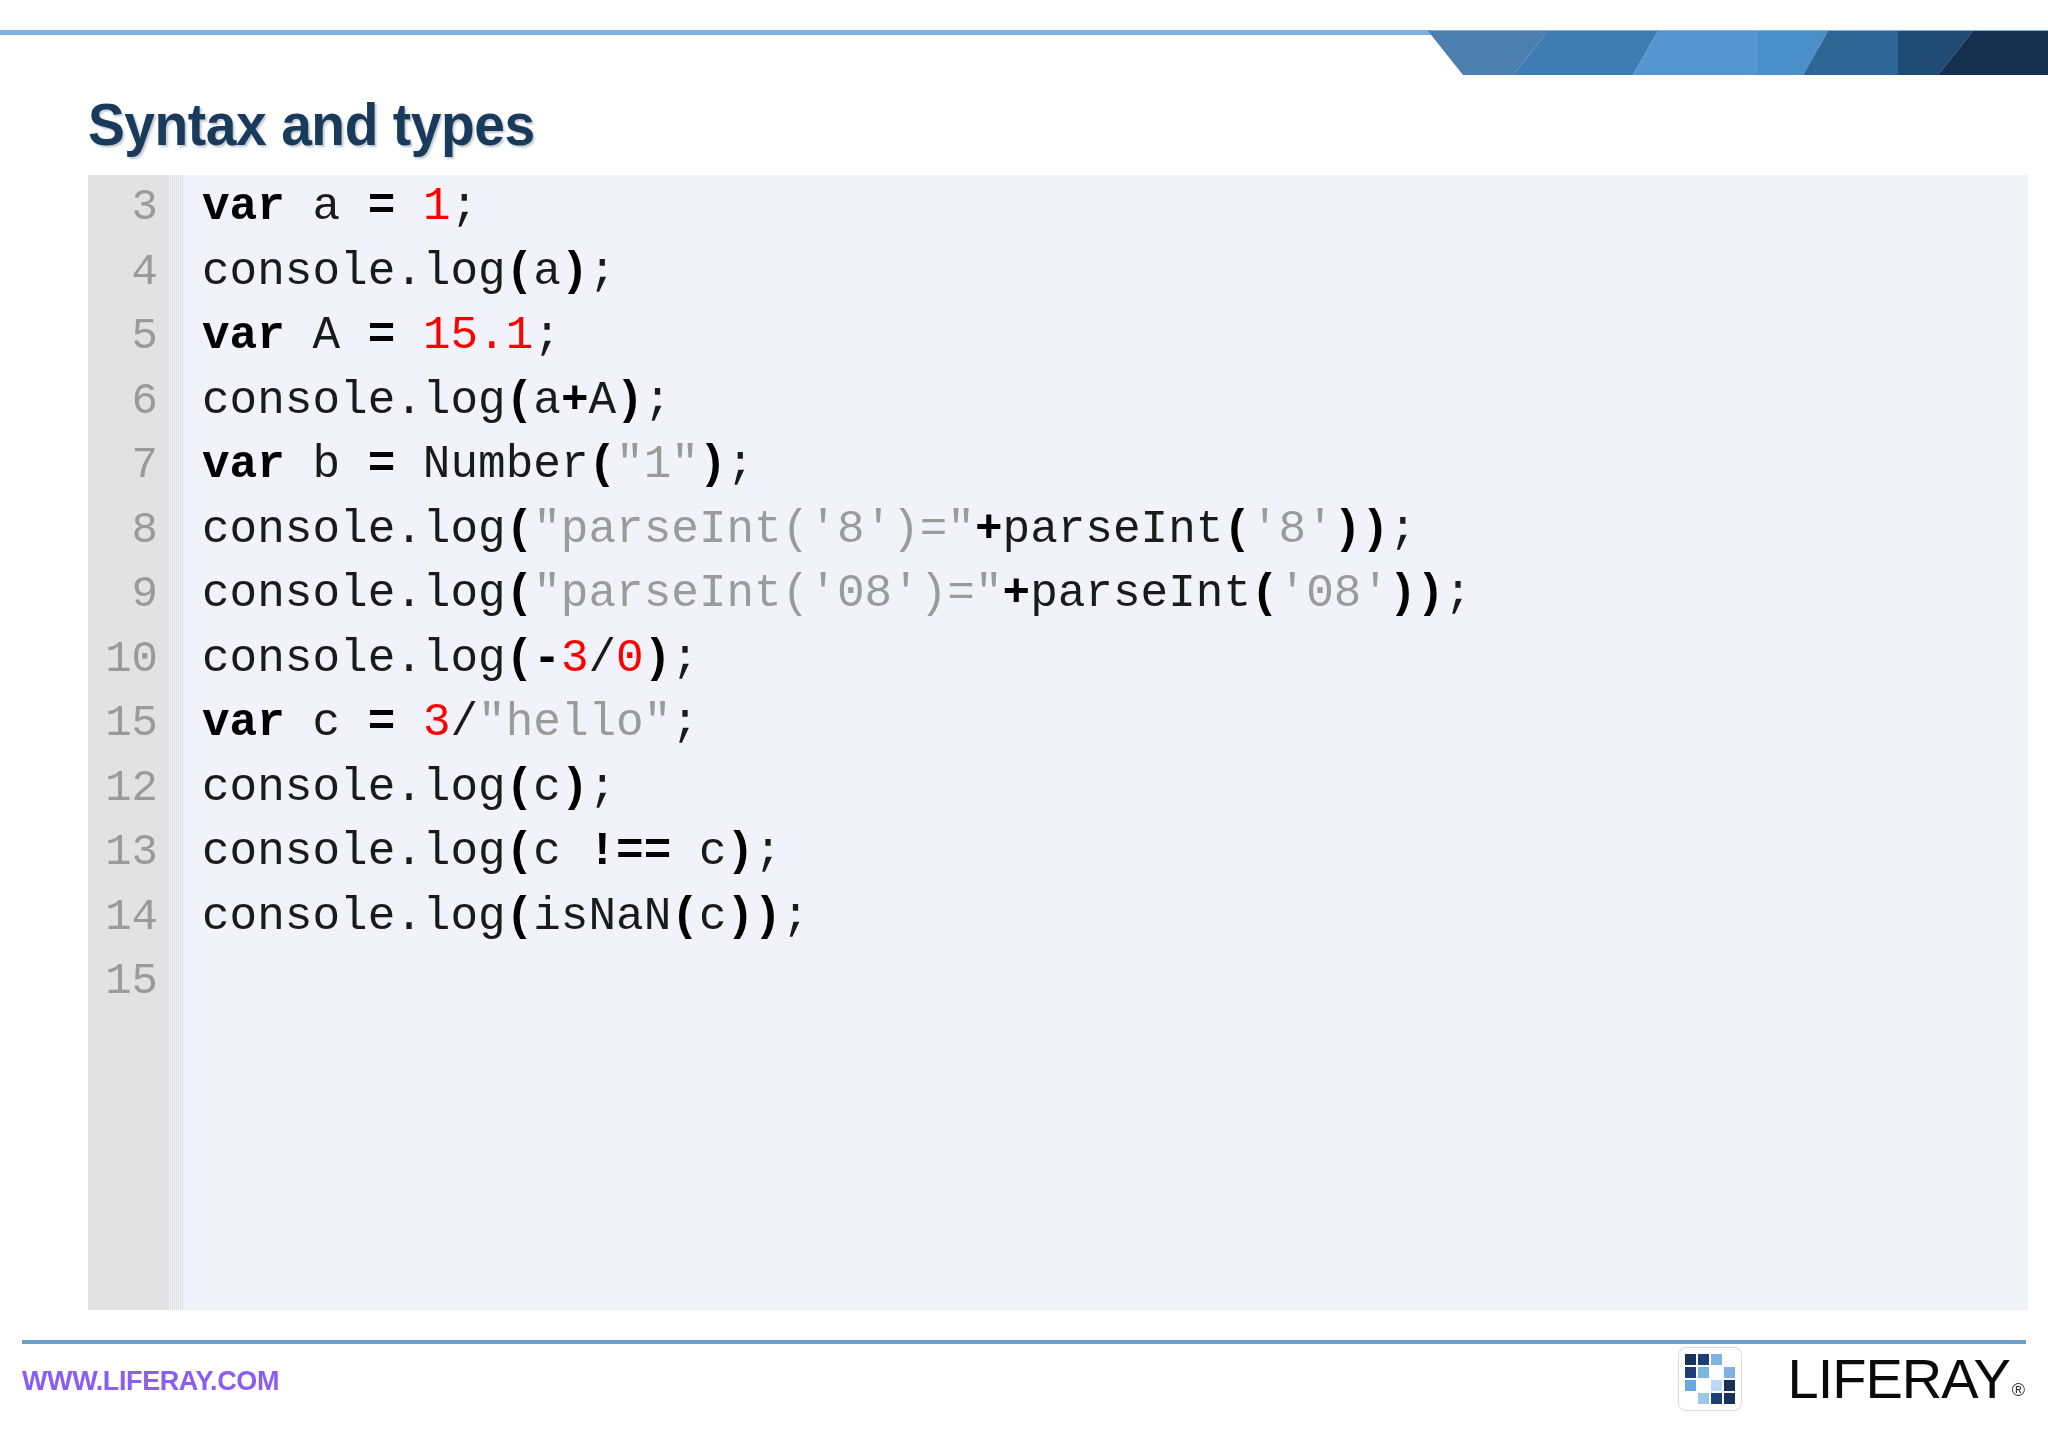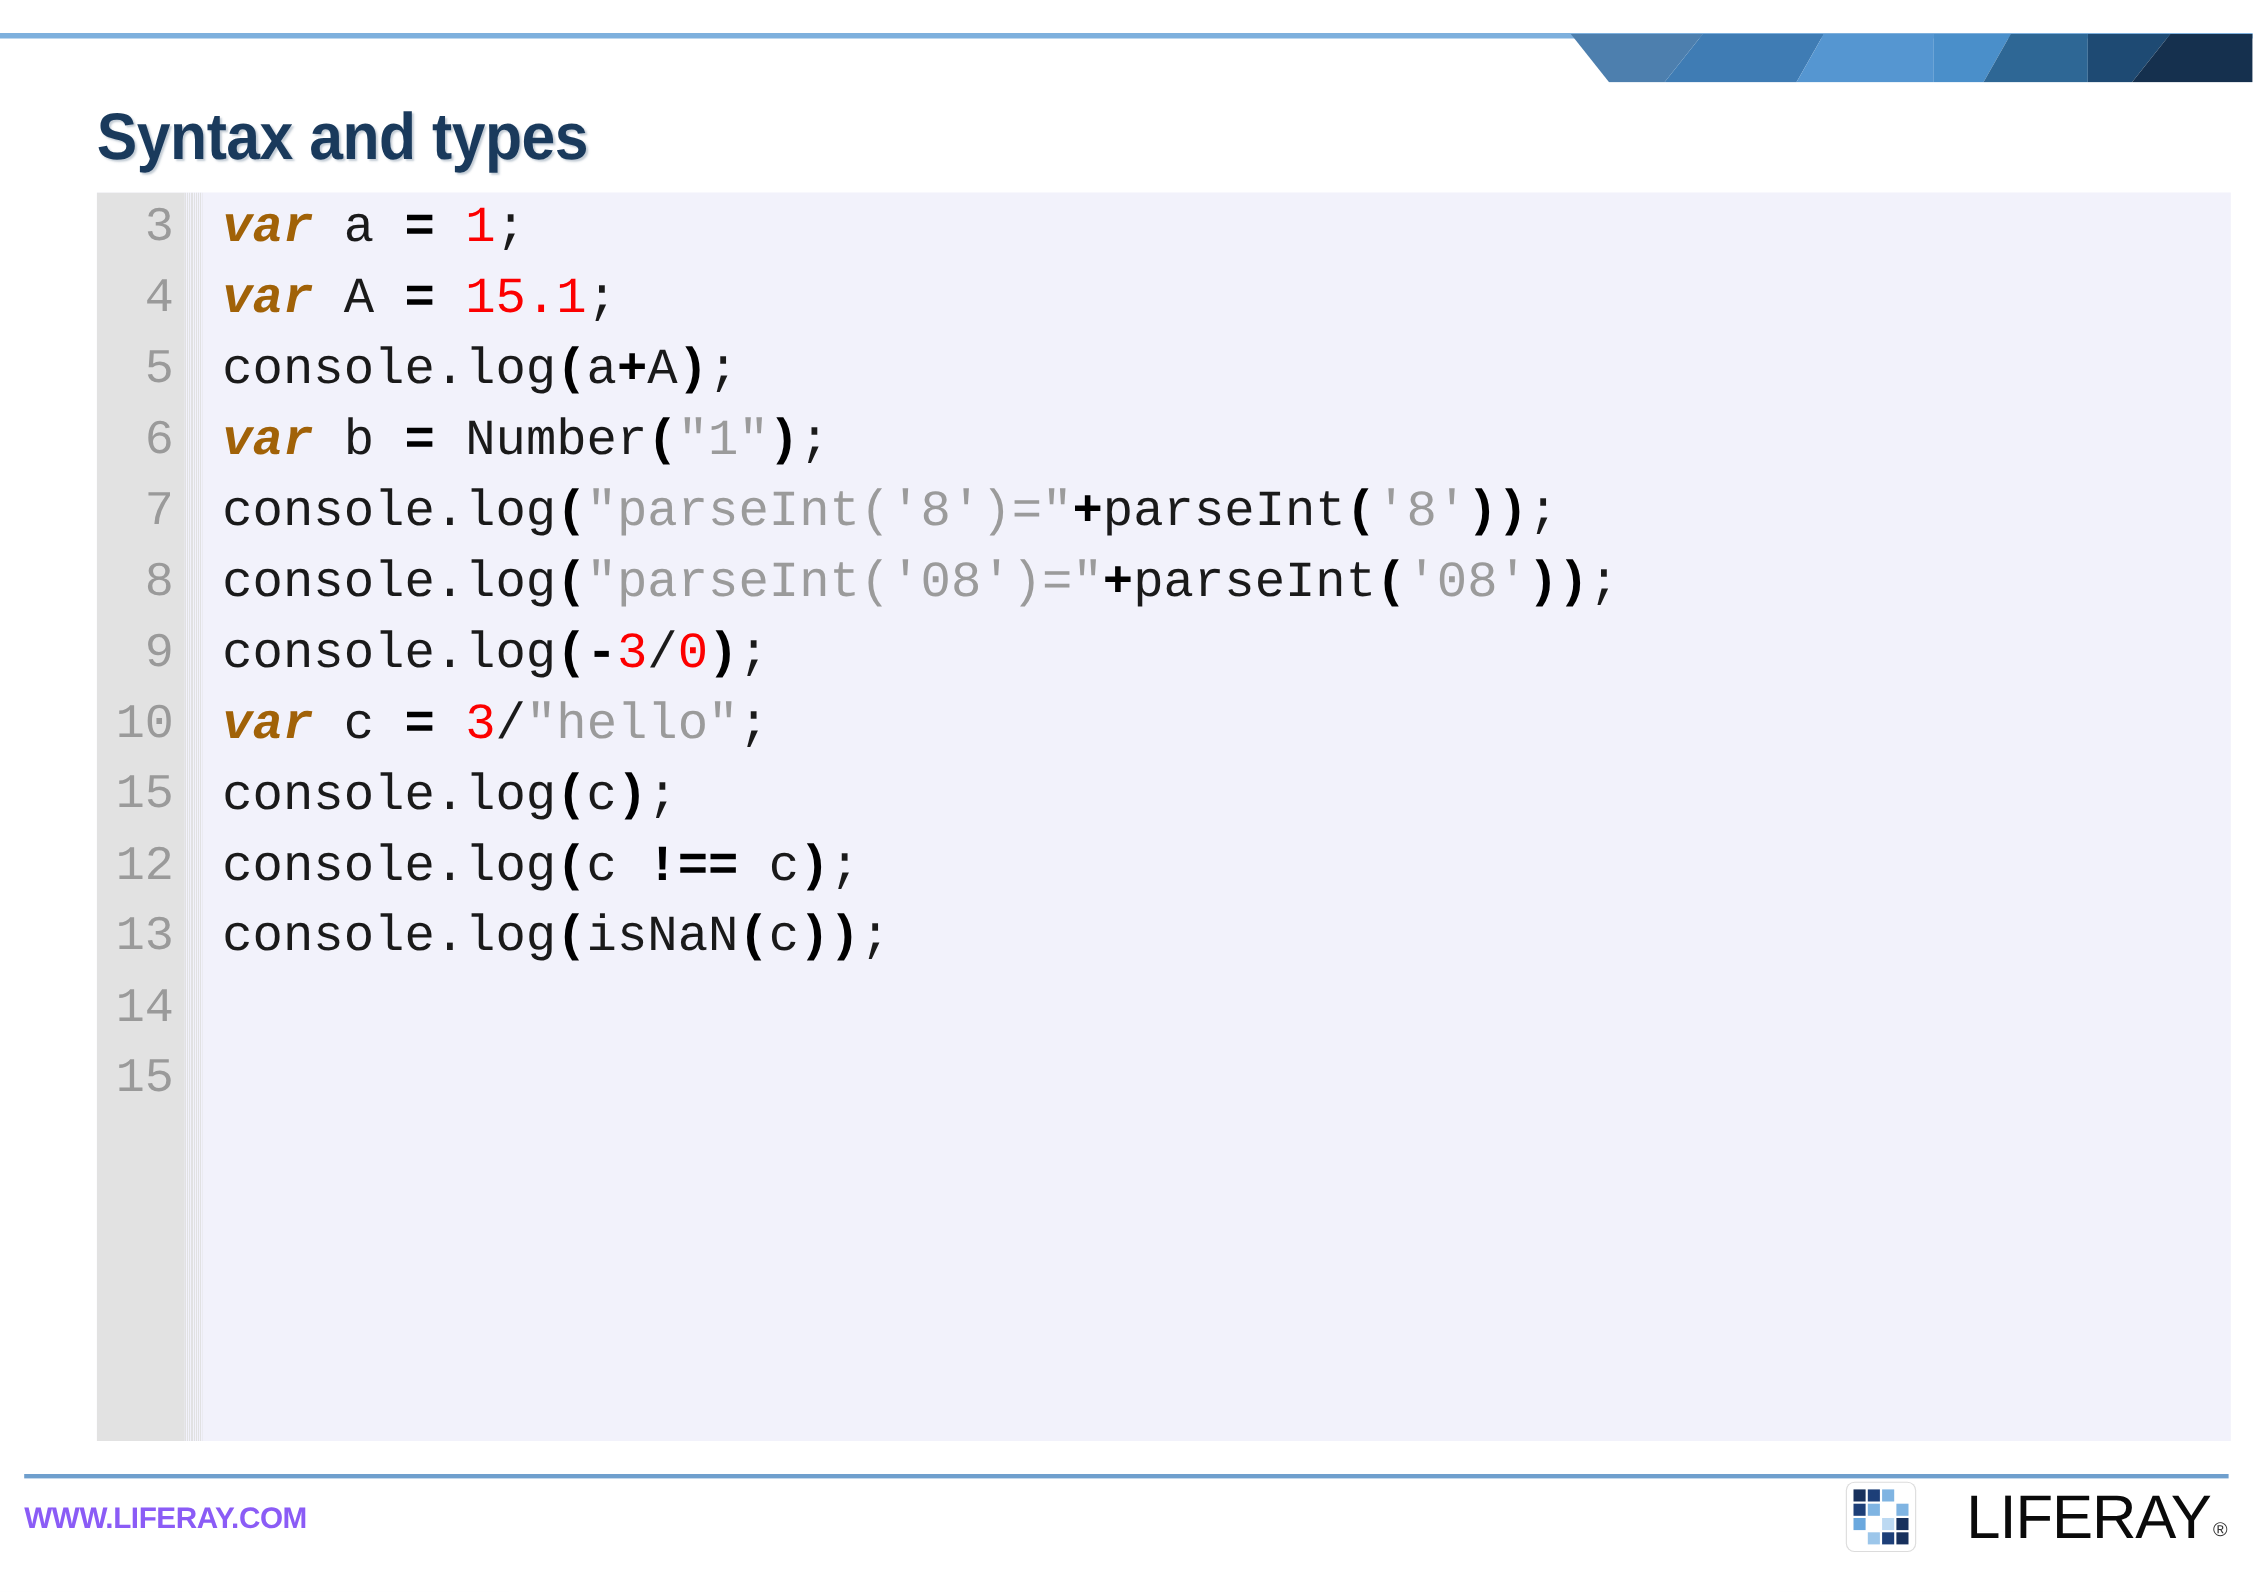--- a/index.html
+++ b/index.html
@@ -101,21 +101,21 @@
     height: 64.5px;
     line-height: 64.5px;
     white-space: pre;
     font-family: "Liberation Mono", monospace;
     font-size: 46px;
     color: #111111;
     padding-left: 18px;
   }
 
   
-  .t-kw   { color: #a16207; font-weight: bold; font-style: italic; }
+  .t-kw   { color: #000000; font-weight: bold; }
   .t-num  { color: #fc0000; }
   .t-str  { color: #9b9b9b; }
   .t-op   { color: #000000; font-weight: bold; }
   .t-pl   { color: #1a1a1a; }
 
   
   .footer-rule {
     position: absolute;
     left: 22px;
     top: 1340px;
@@ -210,20 +210,21 @@
       <div class="line-no">10</div>
       <div class="line-no">15</div>
       <div class="line-no">12</div>
       <div class="line-no">13</div>
       <div class="line-no">14</div>
       <div class="line-no">15</div>
     </div>
   <div class="gutter-sep"></div>
   <div class="code-area" id="code-area">
       <div class="code-line"><span class="t-kw">var</span><span class="t-pl"> a </span><span class="t-op">=</span><span class="t-pl"> </span><span class="t-num">1</span><span class="t-pl">;</span></div>
+      <div class="code-line"><span class="t-pl">console.log</span><span class="t-op">(</span><span class="t-pl">a</span><span class="t-op">)</span><span class="t-pl">;</span></div>
       <div class="code-line"><span class="t-kw">var</span><span class="t-pl"> A </span><span class="t-op">=</span><span class="t-pl"> </span><span class="t-num">15.1</span><span class="t-pl">;</span></div>
       <div class="code-line"><span class="t-pl">console.log</span><span class="t-op">(</span><span class="t-pl">a</span><span class="t-op">+</span><span class="t-pl">A</span><span class="t-op">)</span><span class="t-pl">;</span></div>
       <div class="code-line"><span class="t-kw">var</span><span class="t-pl"> b </span><span class="t-op">=</span><span class="t-pl"> Number</span><span class="t-op">(</span><span class="t-str">"1"</span><span class="t-op">)</span><span class="t-pl">;</span></div>
       <div class="code-line"><span class="t-pl">console.log</span><span class="t-op">(</span><span class="t-str">"parseInt('8')="</span><span class="t-op">+</span><span class="t-pl">parseInt</span><span class="t-op">(</span><span class="t-str">'8'</span><span class="t-op">))</span><span class="t-pl">;</span></div>
       <div class="code-line"><span class="t-pl">console.log</span><span class="t-op">(</span><span class="t-str">"parseInt('08')="</span><span class="t-op">+</span><span class="t-pl">parseInt</span><span class="t-op">(</span><span class="t-str">'08'</span><span class="t-op">))</span><span class="t-pl">;</span></div>
       <div class="code-line"><span class="t-pl">console.log</span><span class="t-op">(-</span><span class="t-num">3</span><span class="t-pl">/</span><span class="t-num">0</span><span class="t-op">)</span><span class="t-pl">;</span></div>
       <div class="code-line"><span class="t-kw">var</span><span class="t-pl"> c </span><span class="t-op">=</span><span class="t-pl"> </span><span class="t-num">3</span><span class="t-pl">/</span><span class="t-str">"hello"</span><span class="t-pl">;</span></div>
       <div class="code-line"><span class="t-pl">console.log</span><span class="t-op">(</span><span class="t-pl">c</span><span class="t-op">)</span><span class="t-pl">;</span></div>
       <div class="code-line"><span class="t-pl">console.log</span><span class="t-op">(</span><span class="t-pl">c </span><span class="t-op">!==</span><span class="t-pl"> c</span><span class="t-op">)</span><span class="t-pl">;</span></div>
       <div class="code-line"><span class="t-pl">console.log</span><span class="t-op">(</span><span class="t-pl">isNaN</span><span class="t-op">(</span><span class="t-pl">c</span><span class="t-op">))</span><span class="t-pl">;</span></div>

